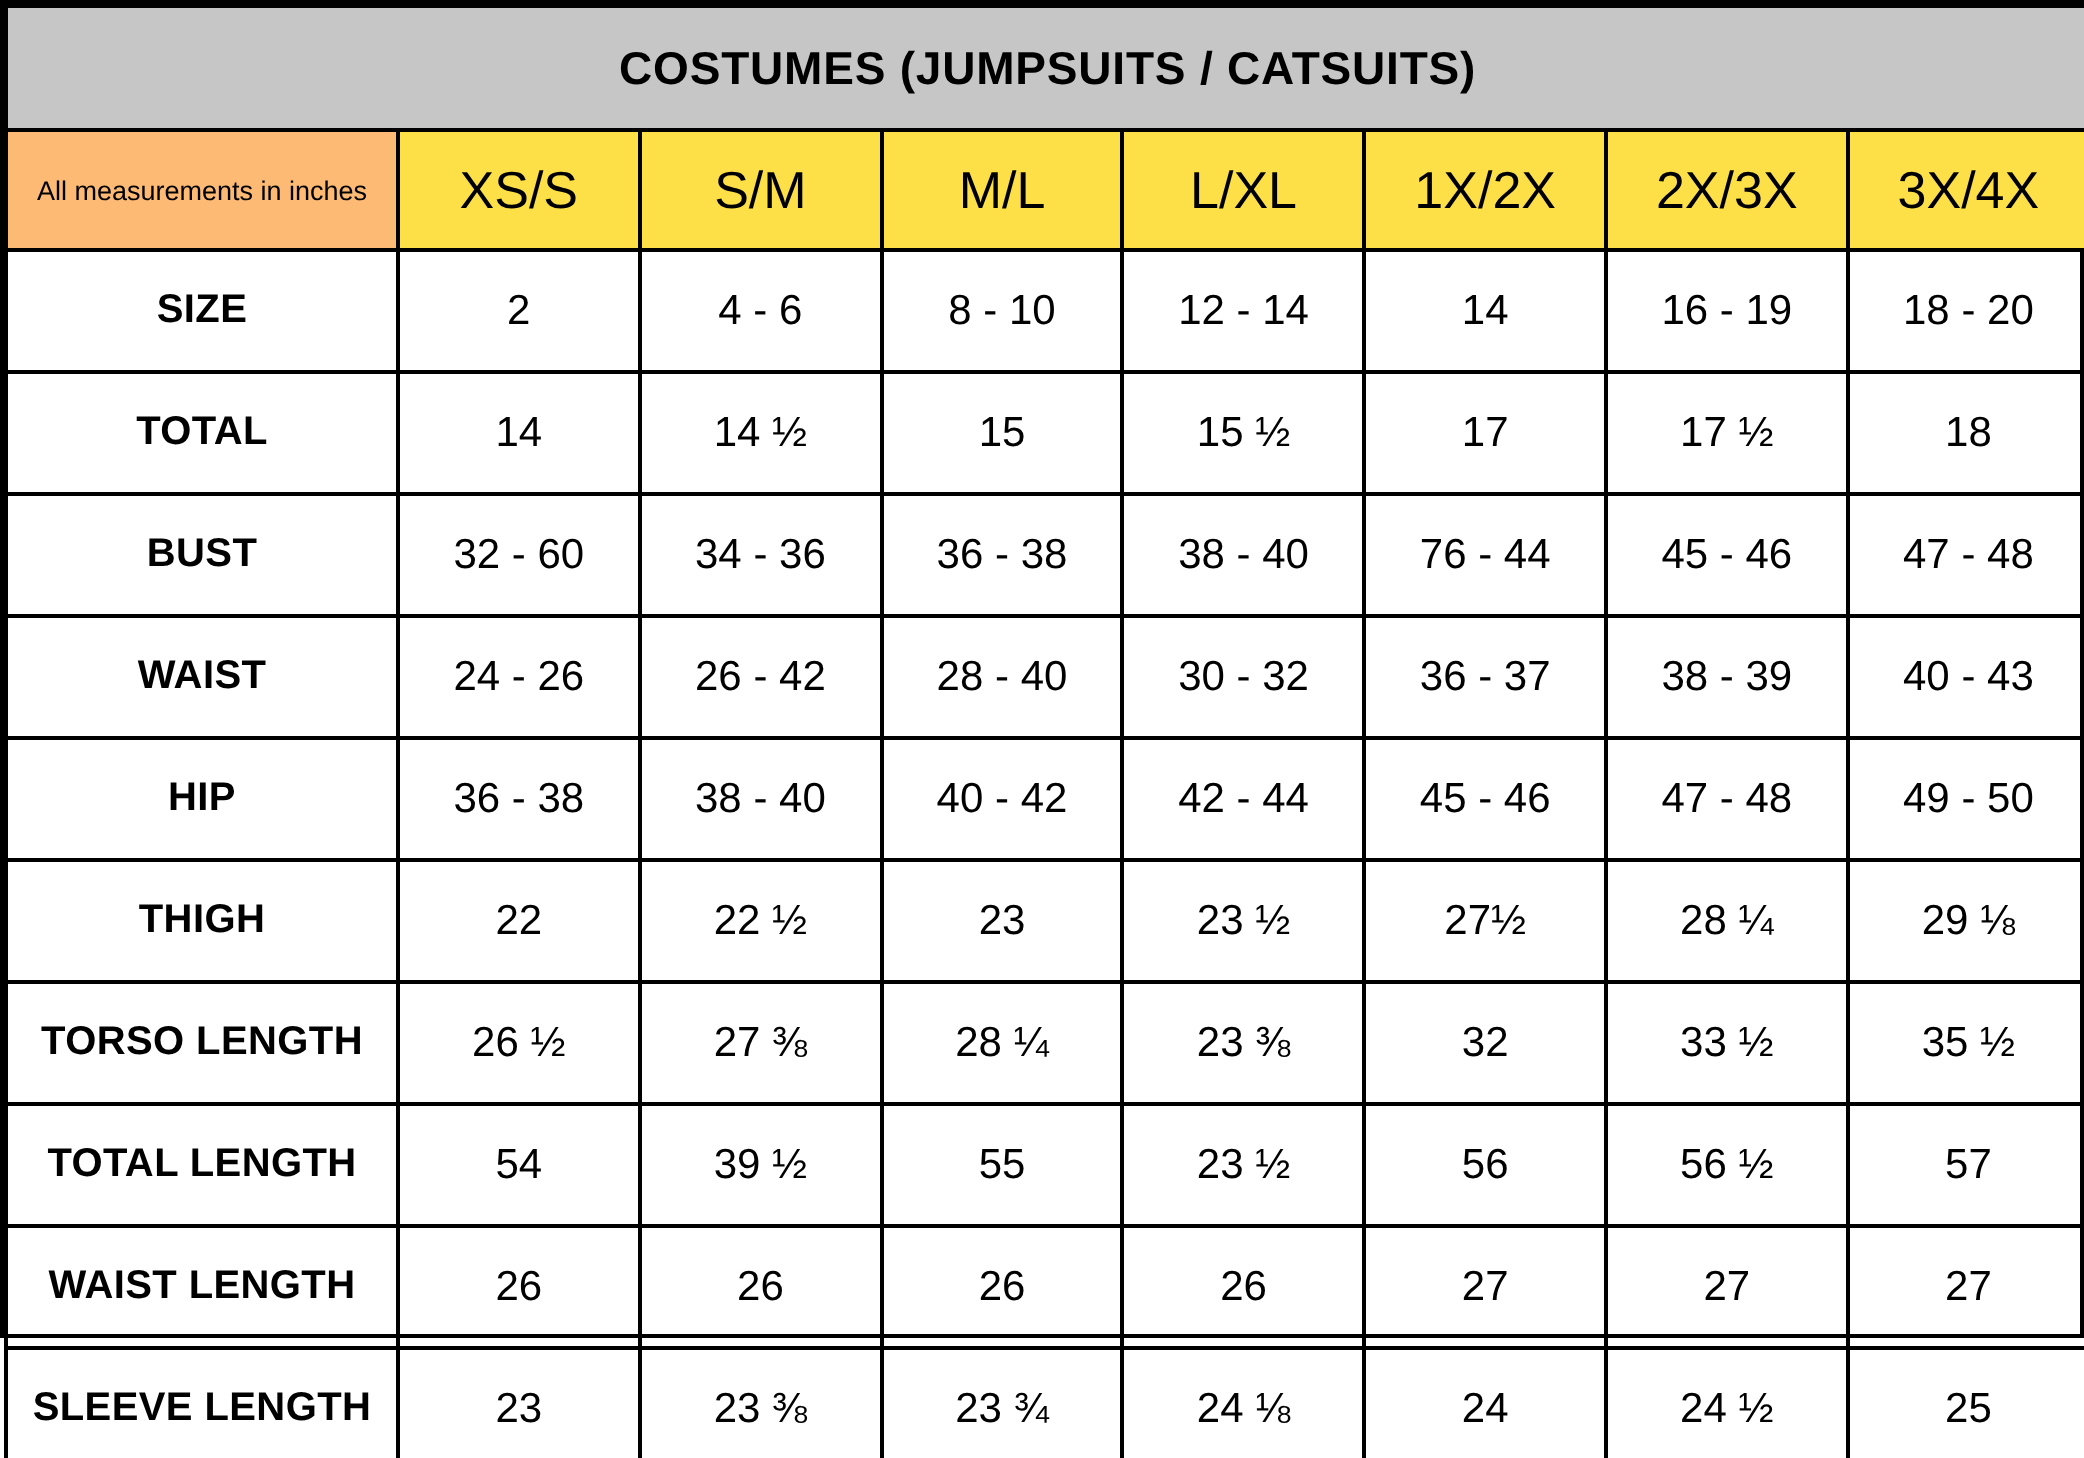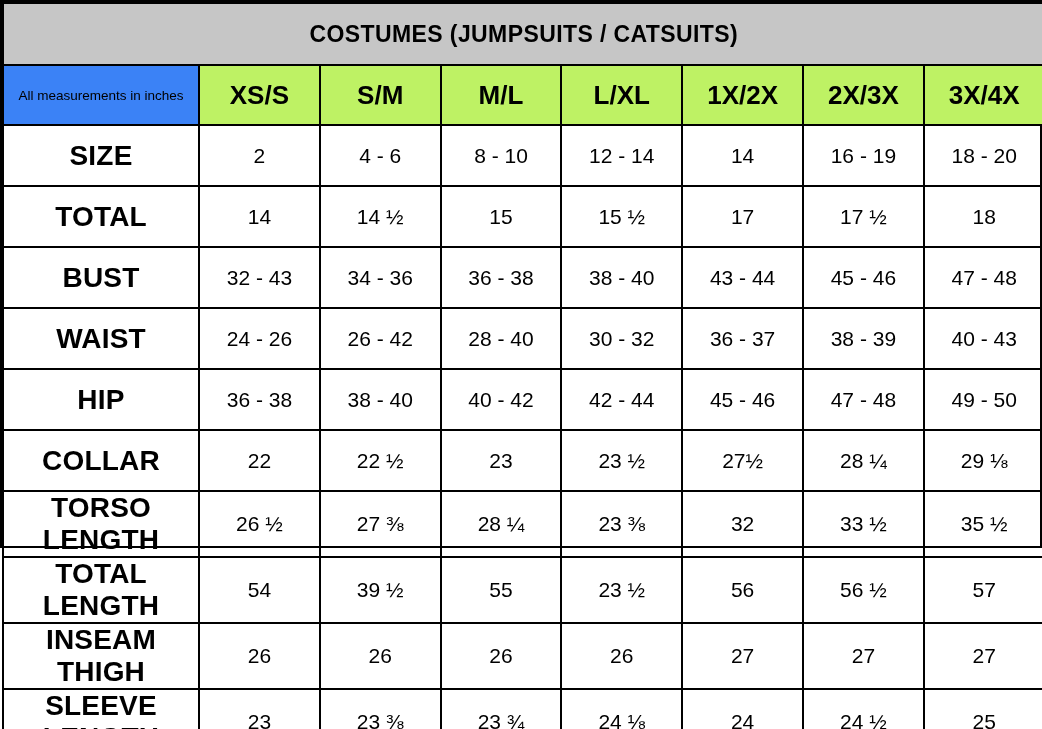--- a/index.html
+++ b/index.html
@@ -9,21 +9,21 @@
   }
   body {
     width: 1042px;
     height: 729px;
     font-family: "Liberation Sans", sans-serif;
     color: #000000;
     overflow: hidden;
   }
   .sheet {
     width: 1042px;
-    height: 548px;
+    height: 669px;
     box-sizing: border-box;
     border: 2px solid #000000;
     background: #ffffff;
   }
   table.size-chart {
     width: 100%;
     height: 100%;
     border-collapse: collapse;
     table-layout: fixed;
   }
@@ -35,36 +35,36 @@
   }
   .title-cell {
     background: #c6c6c6;
     font-size: 23px;
     font-weight: bold;
     letter-spacing: 0.4px;
     height: 60px;
     color: #000;
   }
   .subhead-cell {
-    background: #bef264;
+    background: #fde047;
     font-size: 26px;
-    font-weight: bold;
+    font-weight: normal;
     height: 58px;
   }
   .note-cell {
-    background: #3b82f6;
+    background: #fdba74;
     font-size: 13.5px;
     font-weight: normal;
     text-align: center;
     padding: 0 8px;
   }
   .row-label {
     text-align: left;
     padding-left: 12px;
-    font-size: 28px;
+    font-size: 20px;
     font-weight: bold;
     letter-spacing: 0.2px;
   }
   .cell-val {
     font-size: 21px;
     font-weight: normal;
   }
   col.label-col { width: 196px; }
   col.data-col { width: 120.8px; }
   tbody tr { height: 61px; }
@@ -115,25 +115,25 @@
         <td class="cell-val">14</td>
         <td class="cell-val">14 ½</td>
         <td class="cell-val">15</td>
         <td class="cell-val">15 ½</td>
         <td class="cell-val">17</td>
         <td class="cell-val">17 ½</td>
         <td class="cell-val">18</td>
       </tr>
       <tr>
         <td class="row-label">BUST</td>
-        <td class="cell-val">32 - 43</td>
+        <td class="cell-val">32 - 60</td>
         <td class="cell-val">34 - 36</td>
         <td class="cell-val">36 - 38</td>
         <td class="cell-val">38 - 40</td>
-        <td class="cell-val">43 - 44</td>
+        <td class="cell-val">76 - 44</td>
         <td class="cell-val">45 - 46</td>
         <td class="cell-val">47 - 48</td>
       </tr>
       <tr>
         <td class="row-label">WAIST</td>
         <td class="cell-val">24 - 26</td>
         <td class="cell-val">26 - 42</td>
         <td class="cell-val">28 - 40</td>
         <td class="cell-val">30 - 32</td>
         <td class="cell-val">36 - 37</td>
@@ -144,21 +144,21 @@
         <td class="row-label">HIP</td>
         <td class="cell-val">36 - 38</td>
         <td class="cell-val">38 - 40</td>
         <td class="cell-val">40 - 42</td>
         <td class="cell-val">42 - 44</td>
         <td class="cell-val">45 - 46</td>
         <td class="cell-val">47 - 48</td>
         <td class="cell-val">49 - 50</td>
       </tr>
       <tr>
-        <td class="row-label">COLLAR</td>
+        <td class="row-label">THIGH</td>
         <td class="cell-val">22</td>
         <td class="cell-val">22 ½</td>
         <td class="cell-val">23</td>
         <td class="cell-val">23 ½</td>
         <td class="cell-val">27½</td>
         <td class="cell-val">28 ¼</td>
         <td class="cell-val">29 ⅛</td>
       </tr>
       <tr>
         <td class="row-label">TORSO LENGTH</td>
@@ -174,21 +174,21 @@
         <td class="row-label">TOTAL LENGTH</td>
         <td class="cell-val">54</td>
         <td class="cell-val">39 ½</td>
         <td class="cell-val">55</td>
         <td class="cell-val">23 ½</td>
         <td class="cell-val">56</td>
         <td class="cell-val">56 ½</td>
         <td class="cell-val">57</td>
       </tr>
       <tr>
-        <td class="row-label">INSEAM THIGH</td>
+        <td class="row-label">WAIST LENGTH</td>
         <td class="cell-val">26</td>
         <td class="cell-val">26</td>
         <td class="cell-val">26</td>
         <td class="cell-val">26</td>
         <td class="cell-val">27</td>
         <td class="cell-val">27</td>
         <td class="cell-val">27</td>
       </tr>
       <tr>
         <td class="row-label">SLEEVE LENGTH</td>

